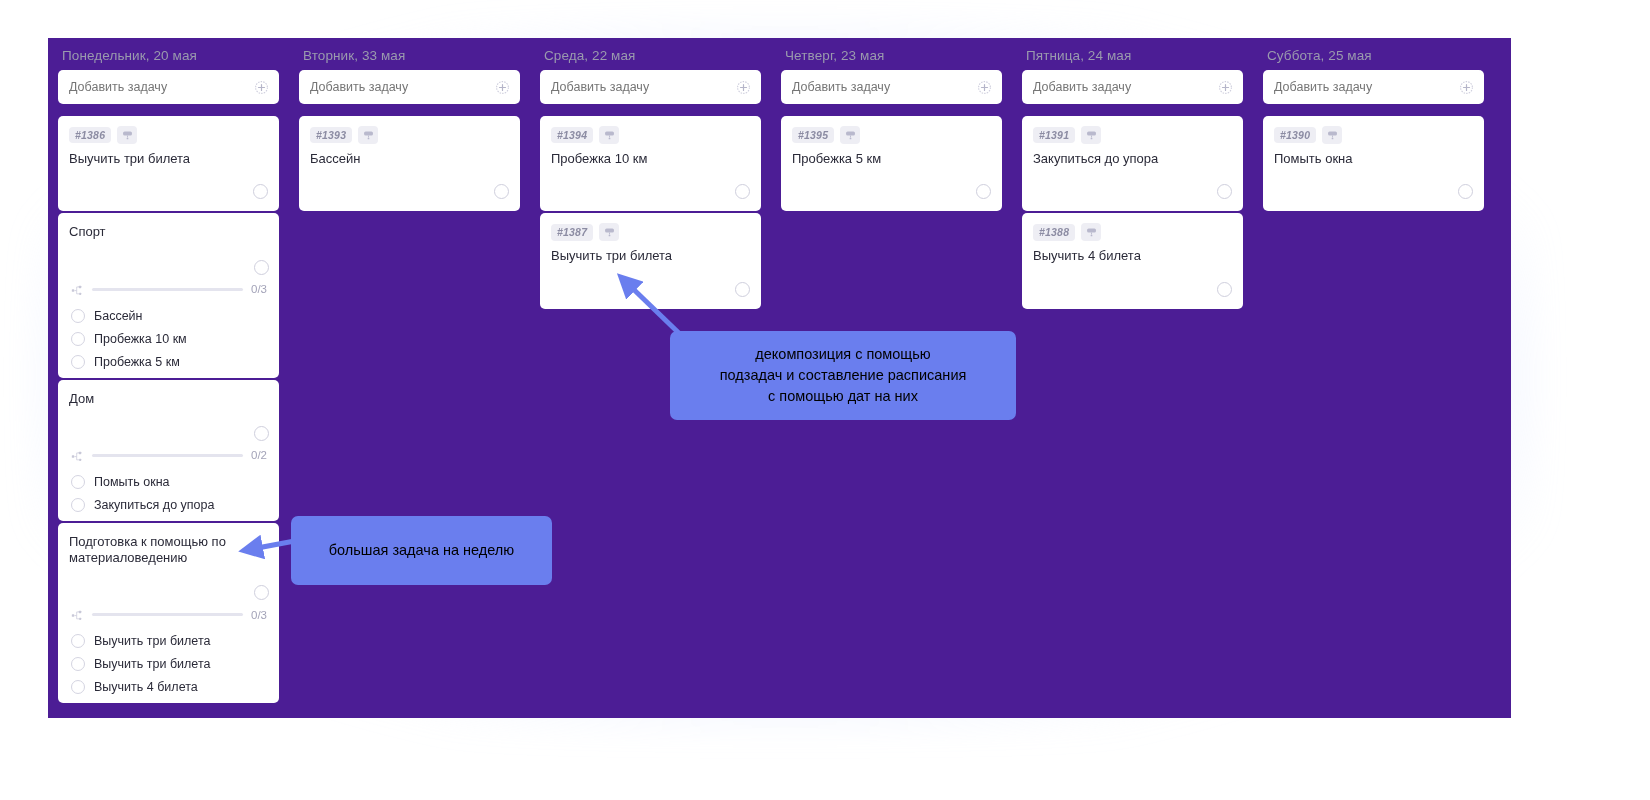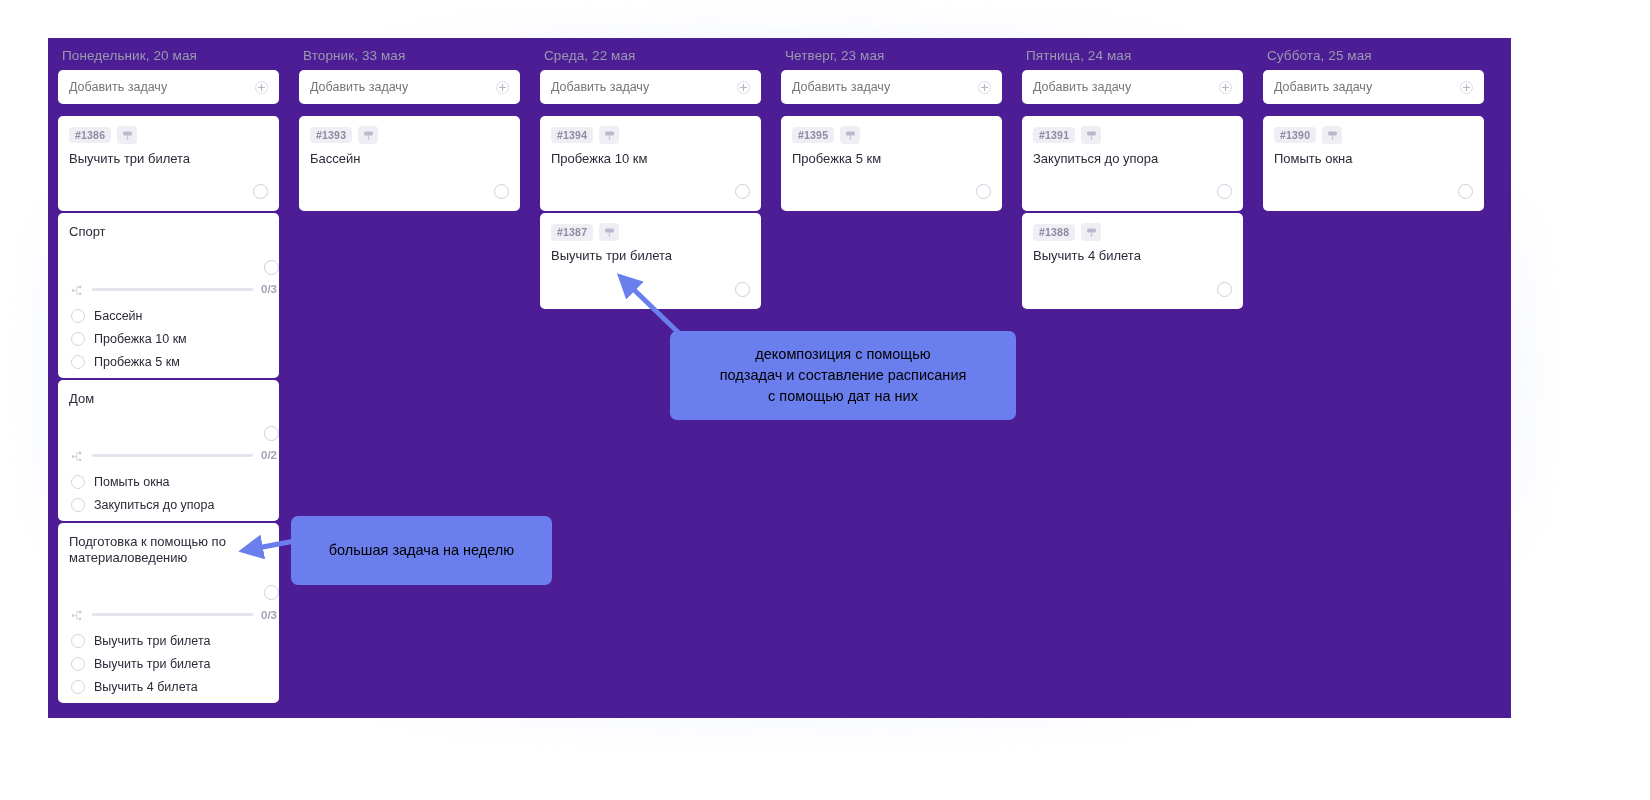--- a/index.html
+++ b/index.html
@@ -67,21 +67,21 @@
 
   .card {
     background: #ffffff;
     border-radius: 5px;
     margin-bottom: 2px;
     padding: 10px 11px 10px 11px;
     position: relative;
   }
   .card + .card { margin-top: 2px; }
 
-  .card-meta { display: flex; align-items: center; gap: 6px; margin-bottom: 7px; }
+  .card-meta { display: flex; align-items: center; gap: 6px; margin-bottom: 7px; font-style: italic; }
   .card-id {
     background: #eeeef4;
     color: #8c8ca3;
     font-size: 10.5px;
     font-weight: bold;
     letter-spacing: .2px;
     padding: 3px 6px 3px 6px;
     border-radius: 4px;
     line-height: 1;
   }
@@ -102,28 +102,27 @@
   .check-circle {
     position: absolute;
     right: 0; bottom: 2px;
     width: 15px; height: 15px;
     border: 1.4px solid #cfcfdd;
     border-radius: 50%;
     background: transparent;
   }
 
   
-  .bigcard { padding: 11px 0 4px 11px; }
+  .bigcard { padding: 11px 10px 4px 11px; }
   .bigcard .card-title { margin-bottom: 0; }
   .bigcard-spacer { height: 36px; position: relative; }
 
   .progress-row {
     display: flex; align-items: center; gap: 8px;
     padding: 6px 2px 9px 2px;
-    font-weight: bold;
   }
   .tree-icon { width: 13px; height: 13px; flex: 0 0 13px; opacity: .9; }
   .progress-track {
     flex: 1; height: 3px; background: #e4e4ee; border-radius: 2px;
   }
   .progress-count { font-size: 11.5px; color: #a3a3b8; flex: 0 0 auto; }
 
   .subtask { display: flex; align-items: center; gap: 9px; padding: 4px 2px 5px 2px; }
   .subtask-check {
     width: 14px; height: 14px; flex: 0 0 14px;

